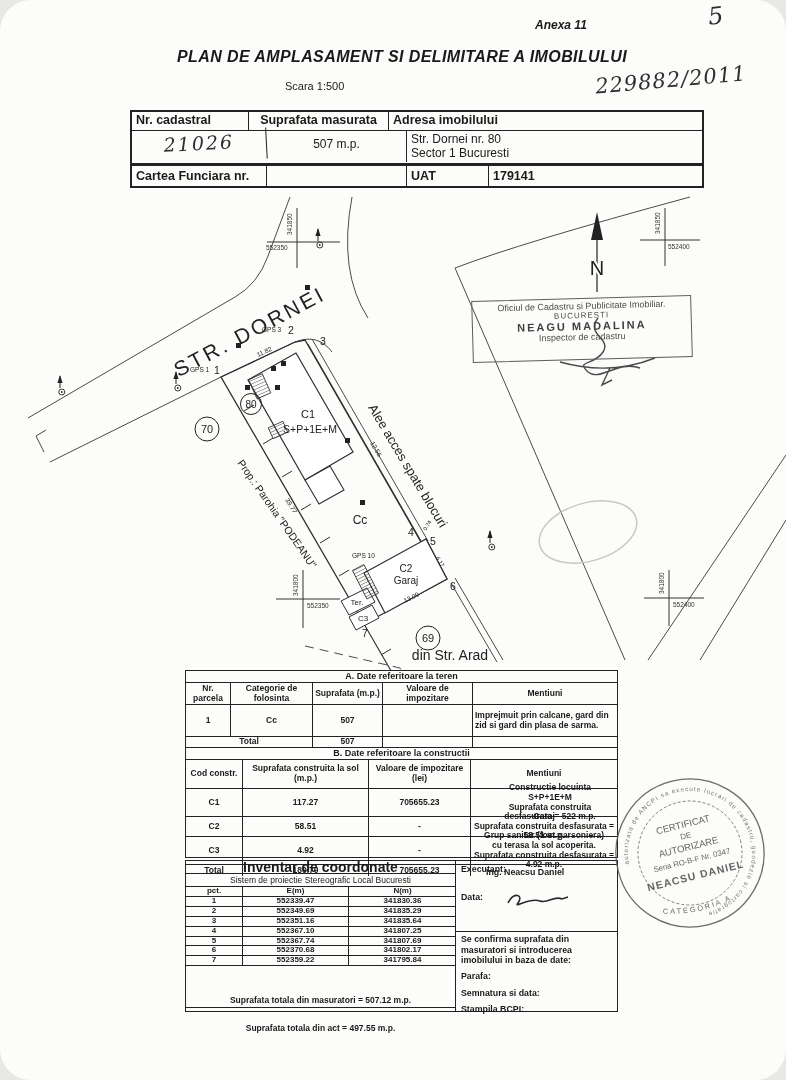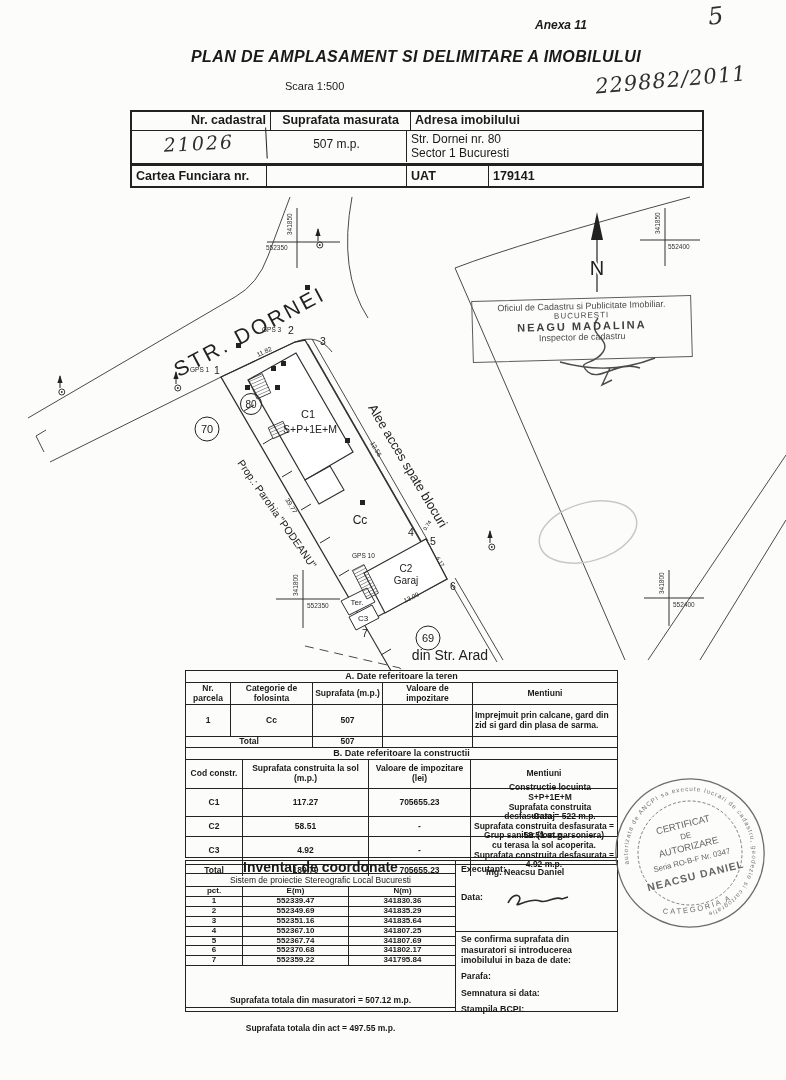--- a/index.html
+++ b/index.html
@@ -1,17 +1,17 @@
 <!DOCTYPE html>
 <html><head>
 <meta charset="utf-8">
 <style>
   html,body{margin:0;padding:0;background:#e8e8e6;}
   .page{position:relative;width:786px;height:1080px;background:#fcfcfa;overflow:hidden;
-        font-family:"Liberation Sans",sans-serif;color:#1a1a1a;}
+        font-family:"Liberation Sans",sans-serif;color:#1a1a1a;border-radius:31px;}
   .abs{position:absolute;}
   .hand{font-family:"DejaVu Serif",serif;font-style:italic;color:#2e2e2e;}
   
   .annex{font-weight:bold;font-style:italic;font-size:12px;}
   .title{font-weight:bold;font-style:italic;font-size:16px;letter-spacing:.4px;text-align:center;}
   .scale{font-size:11px;}
   
   .t1{left:130px;top:110px;width:570px;height:51px;border:2px solid #222;}
   .t1 .hrow{display:flex;height:18px;border-bottom:1.5px solid #222;}
   .t1 .vrow{display:flex;height:31px;}
@@ -37,27 +37,27 @@
   .stampbox{box-sizing:border-box;border:1.6px solid #5c5c5c;color:#4c4c4c;text-align:center;
             transform:rotate(-1.6deg);padding-top:2px;}
 </style>
 </head>
 <body>
 
 <div class="page">
 
   <div class="abs annex" style="left:535px;top:18px;">Anexa 11</div>
   <div class="abs hand" style="left:708px;top:2px;font-size:24px;transform:rotate(-6deg);">5</div>
-  <div class="abs title" style="left:136px;top:48px;width:560px;">PLAN DE AMPLASAMENT SI DELIMITARE A IMOBILULUI</div>
+  <div class="abs title" style="left:122px;top:48px;width:560px;">PLAN DE AMPLASAMENT SI DELIMITARE A IMOBILULUI</div>
   <div class="abs scale" style="left:285px;top:80px;width:200px;">Scara 1:500</div>
   <div class="abs hand" style="left:595px;top:68px;font-size:21px;letter-spacing:1px;transform:rotate(-5deg);">229882/2011</div>
 
   <div class="abs t1">
     <div class="hrow">
-      <div class="c hc bdr" style="width:139px;text-align:right;">Nr. cadastral</div>
+      <div class="c hc bdr" style="width:117px;text-align:left;">Nr. cadastral</div>
       <div class="c hc bdr" style="width:140px;text-align:center;">Suprafata masurata</div>
       <div class="c hc" style="flex:1;">Adresa imobilului</div>
     </div>
     <div class="vrow">
       <div class="c bdr hand" style="width:135px;text-align:center;font-size:19px;letter-spacing:2px;transform:rotate(-3deg);">21026</div>
       <div class="c bdr" style="width:140px;text-align:center;padding-top:6px;">507 m.p.</div>
       <div class="c" style="flex:1;">
         <div>Str. Dornei  nr. 80</div>
         <div>Sector 1 Bucuresti</div>
       </div>

